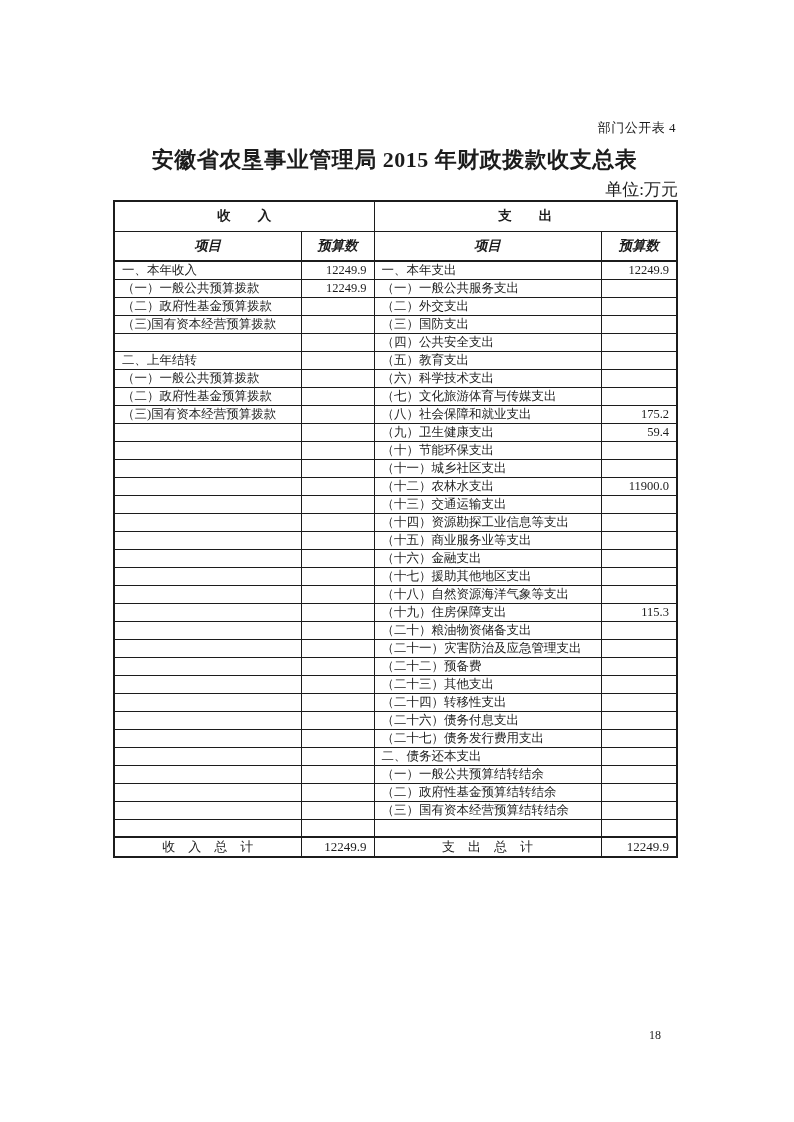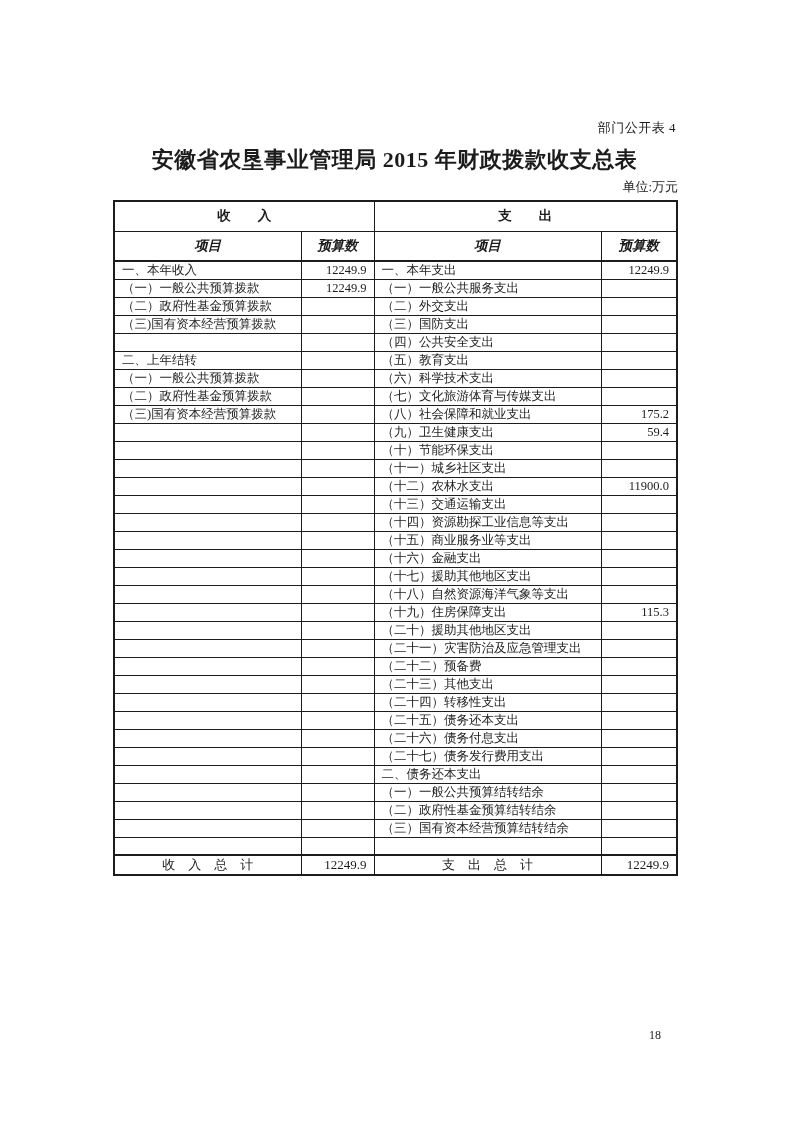--- a/index.html
+++ b/index.html
@@ -25,21 +25,21 @@
     text-align: center;
     font-size: 22px;
     font-weight: bold;
     letter-spacing: 0.5px;
     white-space: nowrap;
   }
   .unit-label {
     position: absolute;
     top: 178px;
     right: 116px;
-    font-size: 13px;
+    font-size: 17px;
   }
   table.budget-table {
     position: absolute;
     top: 200px;
     left: 113px;
     width: 563px;
     border-collapse: collapse;
     table-layout: fixed;
     border: 2px solid #1c1c1c;
   }
@@ -215,21 +215,21 @@
       </tr>
       <tr>
         <td class="cell-label"></td>
         <td class="cell-value"></td>
         <td class="cell-label">（十九）住房保障支出</td>
         <td class="cell-value">115.3</td>
       </tr>
       <tr>
         <td class="cell-label"></td>
         <td class="cell-value"></td>
-        <td class="cell-label">（二十）援助其他地区支出</td>
+        <td class="cell-label">（二十）粮油物资储备支出</td>
         <td class="cell-value"></td>
       </tr>
       <tr>
         <td class="cell-label"></td>
         <td class="cell-value"></td>
         <td class="cell-label">（二十一）灾害防治及应急管理支出</td>
         <td class="cell-value"></td>
       </tr>
       <tr>
         <td class="cell-label"></td>
@@ -240,26 +240,20 @@
       <tr>
         <td class="cell-label"></td>
         <td class="cell-value"></td>
         <td class="cell-label">（二十三）其他支出</td>
         <td class="cell-value"></td>
       </tr>
       <tr>
         <td class="cell-label"></td>
         <td class="cell-value"></td>
         <td class="cell-label">（二十四）转移性支出</td>
-        <td class="cell-value"></td>
-      </tr>
-      <tr>
-        <td class="cell-label"></td>
-        <td class="cell-value"></td>
-        <td class="cell-label">（二十五）债务还本支出</td>
         <td class="cell-value"></td>
       </tr>
       <tr>
         <td class="cell-label"></td>
         <td class="cell-value"></td>
         <td class="cell-label">（二十六）债务付息支出</td>
         <td class="cell-value"></td>
       </tr>
       <tr>
         <td class="cell-label"></td>

